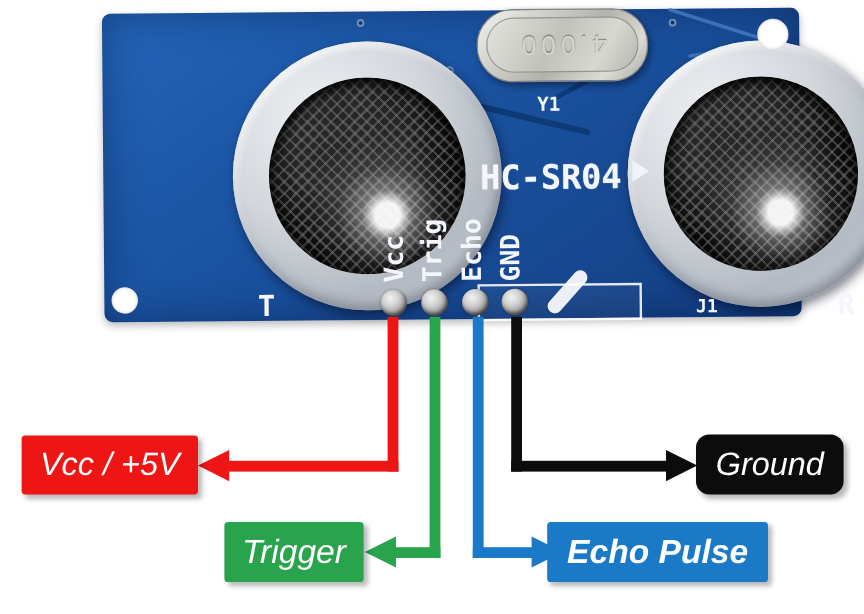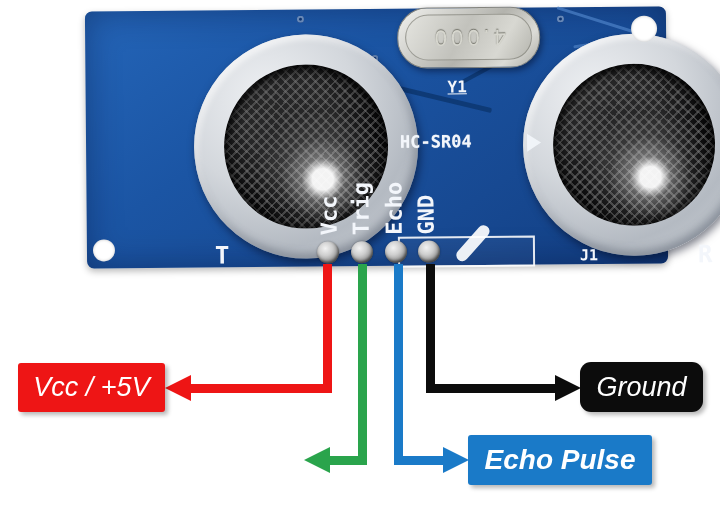--- a/index.html
+++ b/index.html
@@ -38,22 +38,22 @@
       background:linear-gradient(135deg,#f2f2ef 0%,#cfcfca 30%,#b3b3ad 55%,#dcdcd7 80%,#a9a9a2 100%);
       border:1px solid #84847e;box-shadow:2px 3px 6px rgba(0,5,25,.45);}
   .crystal .face{position:absolute;left:7px;top:6px;right:7px;bottom:7px;border-radius:24px;
       background:linear-gradient(120deg,#e4e4df 0%,#c2c2bc 45%,#d8d8d2 75%,#b5b5ae 100%);
       border:1px solid rgba(110,110,100,.55);display:flex;align-items:center;justify-content:center;}
   .crystal .engrave{transform:rotate(180deg);font-family:"DejaVu Sans",sans-serif;font-size:21px;
       letter-spacing:3px;color:#d7d7cf;text-shadow:0 1px 1px rgba(90,90,80,.8);opacity:.95;}
 
   
   .silk{position:absolute;color:#f3f6fb;font-family:"DejaVu Sans Mono","Liberation Mono",monospace;font-weight:bold;}
-  .model{left:314px;top:123px;font-size:17px;letter-spacing:0px;text-shadow:0 0 1px rgba(255,255,255,.6);}
-  .y1{left:362px;top:69px;font-size:16px;text-decoration:underline;}
+  .model{left:314px;top:123px;font-size:28px;letter-spacing:0px;text-shadow:0 0 1px rgba(255,255,255,.6);}
+  .y1{left:362px;top:69px;font-size:16px;}
   .j1{left:470px;top:239px;font-size:15px;margin-left:23px;}
   .t-mark{left:128px;top:231px;font-size:24px;}
   .r-mark{left:611px;top:234px;font-size:24px;}
   .silk-arrow{left:441px;top:126px;width:0;height:0;border-left:14px solid rgba(243,246,251,.9);
       border-top:9px solid transparent;border-bottom:9px solid transparent;}
 
   .pin-frame{position:absolute;left:311px;top:228px;width:133px;height:27px;
       border:2px solid rgba(255,255,255,.88);background:rgba(255,255,255,.04);}
   .pin{position:absolute;width:22px;height:22px;border-radius:50%;top:232px;
       background:radial-gradient(circle at 38% 32%, #f2f2f2 0%, #cfcfcf 35%, #9a9a9a 65%, #707070 100%);
@@ -67,21 +67,21 @@
   .wire{position:absolute;}
   .arrow-left{position:absolute;width:0;height:0;border-top:13px solid transparent;border-bottom:13px solid transparent;}
   .arrow-right{position:absolute;width:0;height:0;border-top:13px solid transparent;border-bottom:13px solid transparent;}
 
   
   .callout{position:absolute;display:flex;align-items:center;justify-content:center;color:#ffffff;
       border-radius:3px;box-shadow:3px 3px 4px rgba(0,0,0,.28);font-family:"Liberation Sans",sans-serif;font-style:italic;}
   .co-vcc{left:18px;top:363px;width:147px;height:49px;background:#ee1515;font-size:27px;}
   .co-gnd{left:580px;top:362px;width:123px;height:50px;background:#0c0c0c;font-size:27px;border-radius:11px;}
   .co-trig{left:187px;top:435px;width:116px;height:50px;background:#2aa44c;font-size:28px;}
-  .co-echo{left:468px;top:435px;width:184px;height:50px;background:#1a7ac8;font-size:28px;font-weight:bold;}
+  .co-echo{left:456px;top:435px;width:184px;height:50px;background:#1a7ac8;font-size:28px;font-weight:bold;}
 </style>
 </head>
 <body>
 
 <div class="stage">
 
   <div class="pcb">
 
     <div class="trace dark" style="left:258px;top:82px;width:150px;height:5px;transform:rotate(14deg);"></div>
     <div class="trace dark" style="left:372px;top:52px;width:84px;height:4px;transform:rotate(-28deg);"></div>
@@ -137,16 +137,17 @@
 
   <div class="wire" style="left:358px;top:264px;width:9px;height:201px;background:#2aa44c;"></div>
   <div class="wire" style="left:330px;top:456px;width:37px;height:9px;background:#2aa44c;"></div>
   <div class="arrow-left" style="left:304px;top:447px;border-right:26px solid #2aa44c;"></div>
 
   <div class="wire" style="left:394px;top:264px;width:9px;height:201px;background:#1a7ac8;"></div>
   <div class="wire" style="left:394px;top:456px;width:50px;height:9px;background:#1a7ac8;"></div>
   <div class="arrow-right" style="left:443px;top:447px;border-left:26px solid #1a7ac8;"></div>
 
   <div class="callout co-vcc">Vcc / +5V</div>
+  <div class="callout co-trig">Trigger</div>
   <div class="callout co-echo">Echo Pulse</div>
   <div class="callout co-gnd">Ground</div>
 
 </div>
 
 </body></html>

